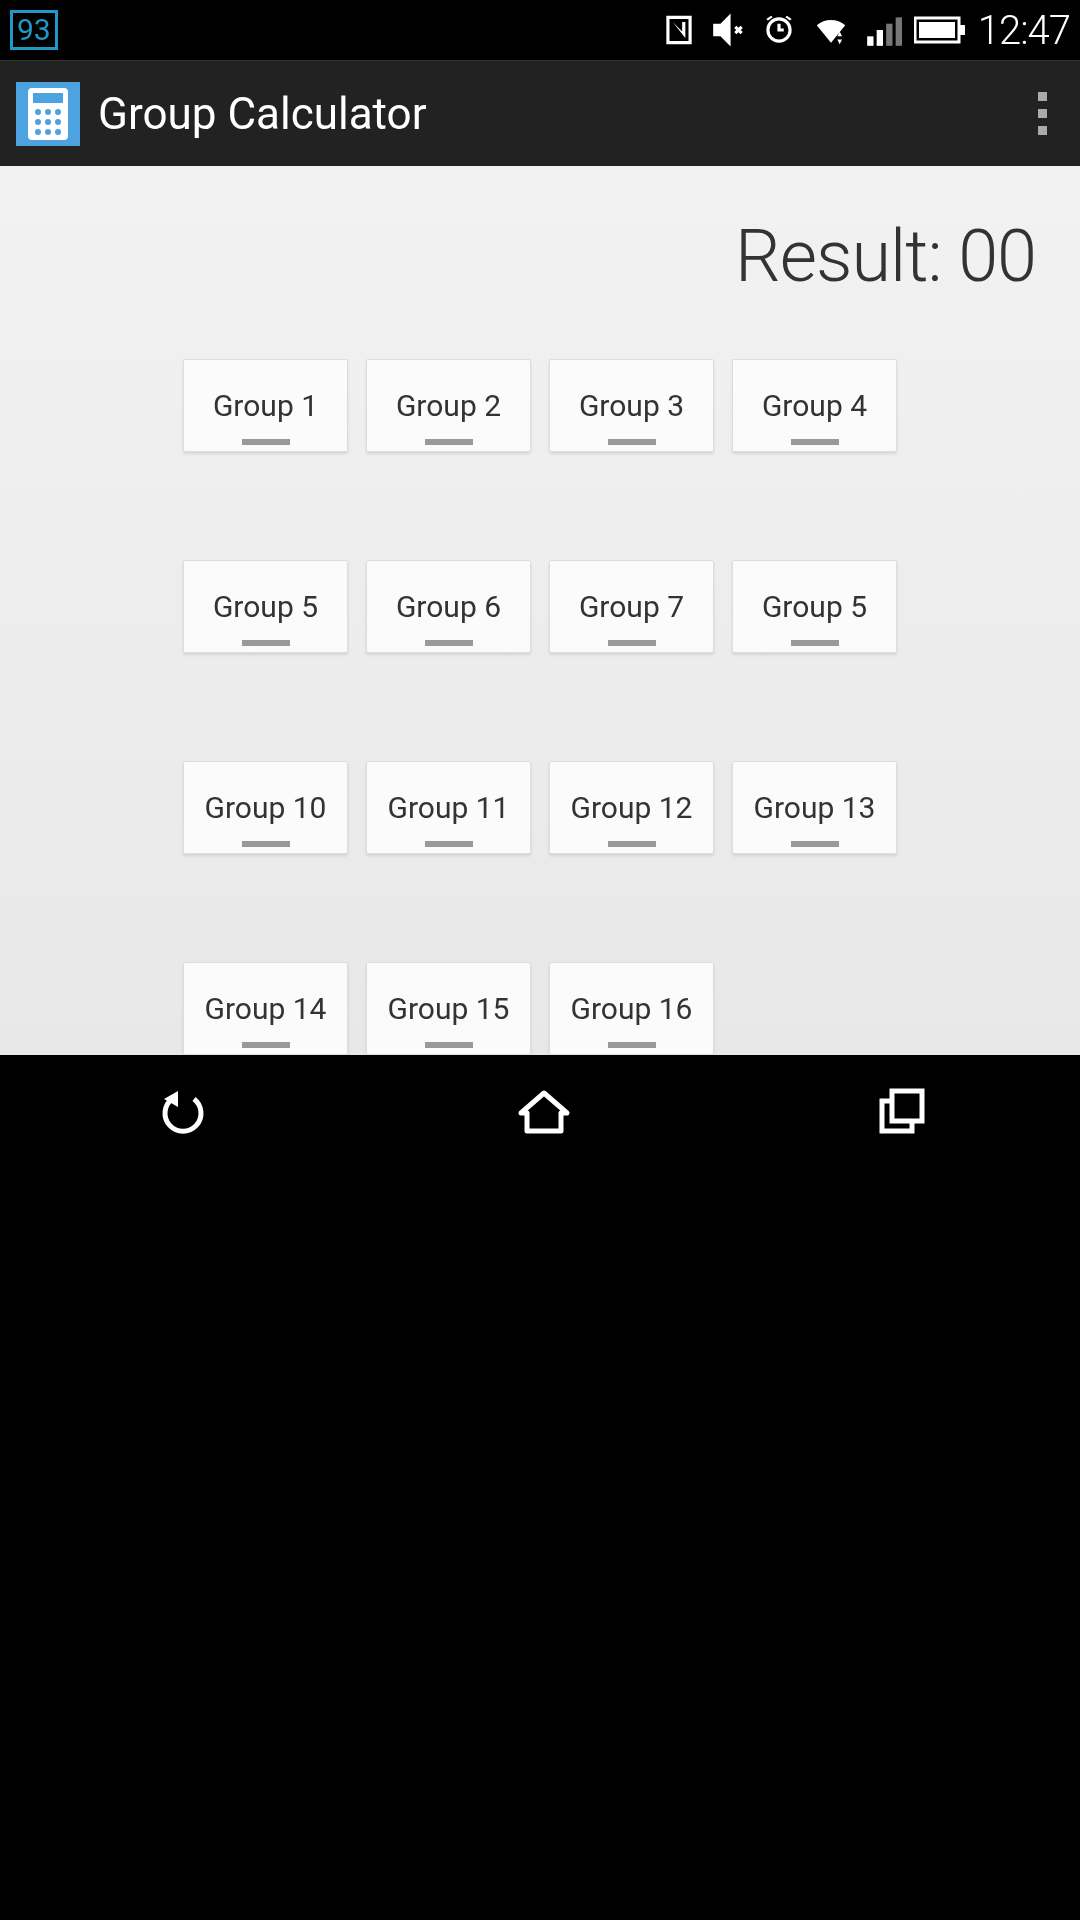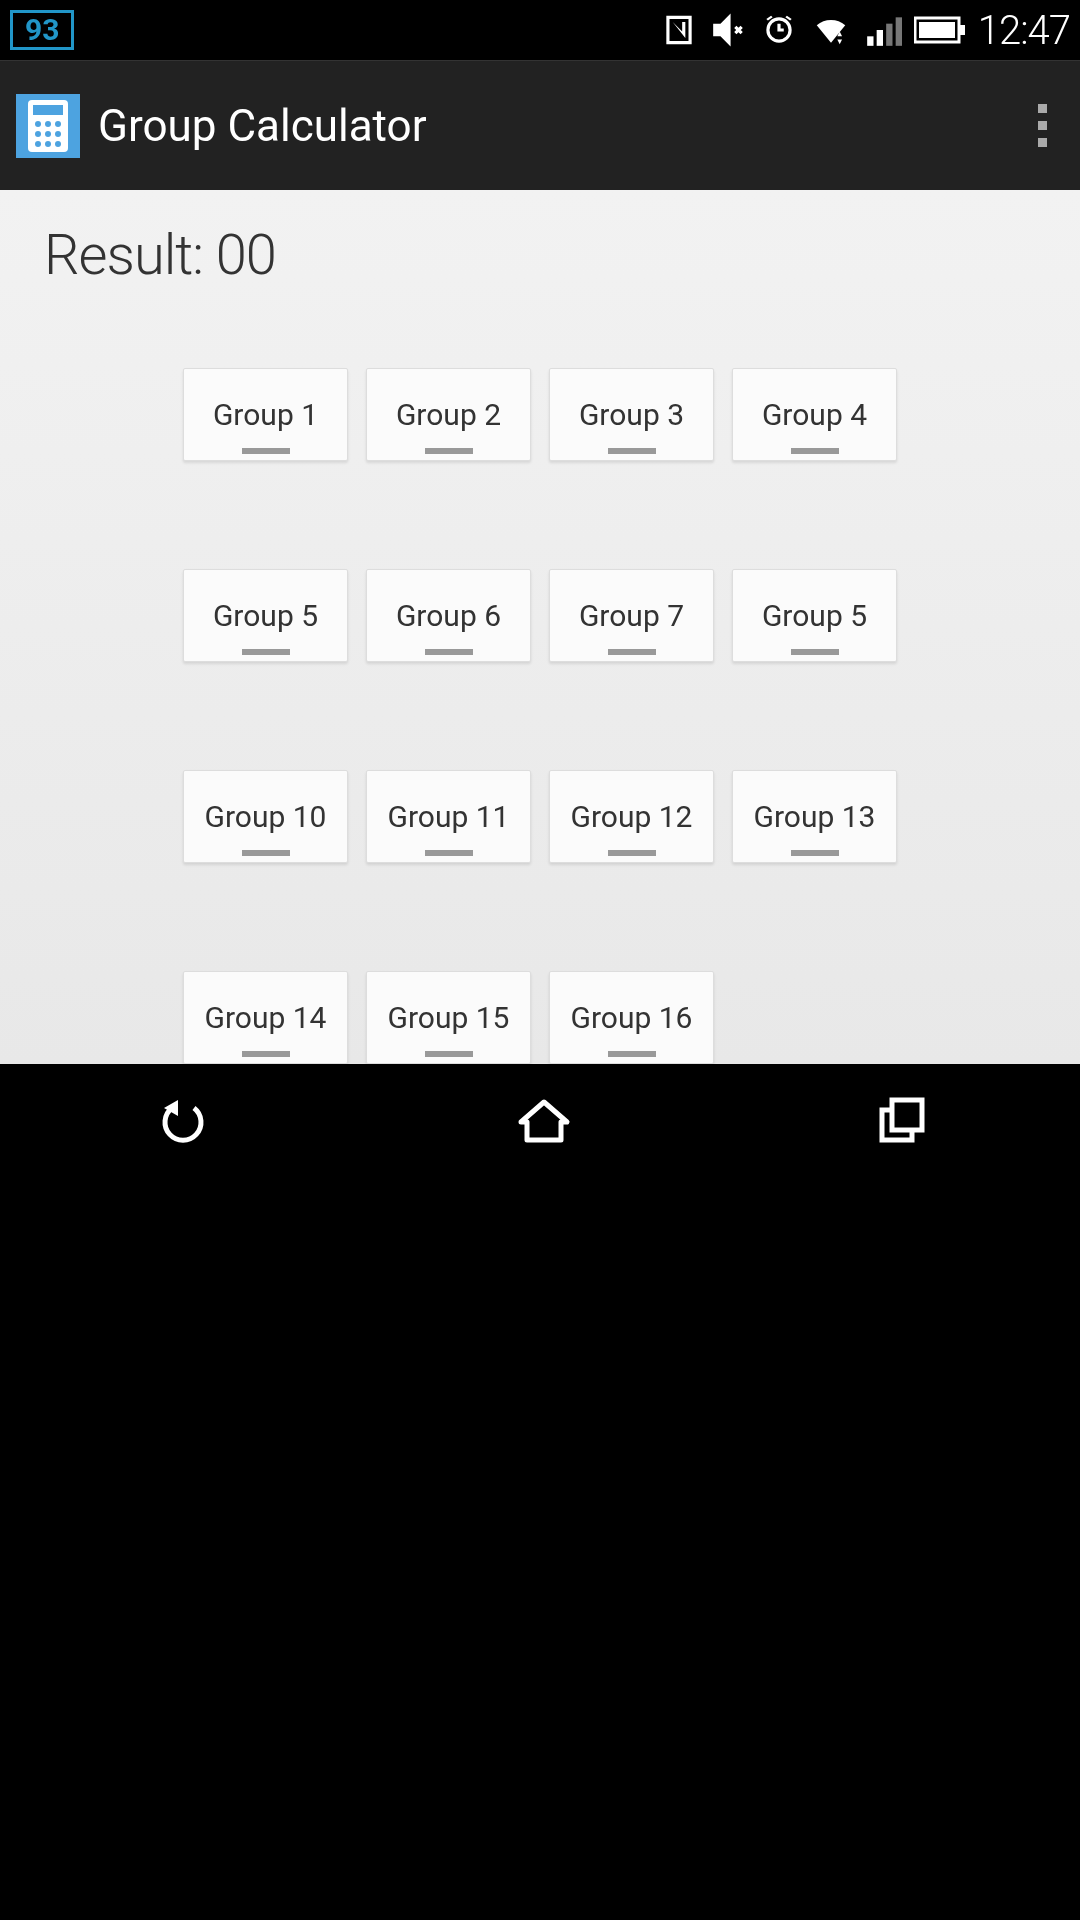--- a/index.html
+++ b/index.html
@@ -11,42 +11,42 @@
     height: 60px;
     background: #000;
     display: flex;
     align-items: center;
     color: #fff;
     padding: 0 10px;
   }
   .battery-badge {
     border: 3px solid #2196c8;
     color: #2196c8;
-    font-weight: bold;
+    font-weight: normal;
     font-size: 30px;
-    padding: 0 12px;
+    padding: 0 4px;
     line-height: 34px;
   }
   .status-right {
     margin-left: auto;
     display: flex;
     align-items: center;
     gap: 12px;
   }
   .status-right svg { display: block; }
   .clock {
     font-size: 40px;
     font-weight: 300;
     color: #fff;
     letter-spacing: -1px;
   }
 
   
   .action-bar {
-    height: 130px;
+    height: 106px;
     background: #222;
     display: flex;
     align-items: center;
     padding: 0 18px 0 16px;
     border-top: 1px solid #333;
   }
   .app-icon {
     width: 64px;
     height: 64px;
     background: #4da3e0;
@@ -76,29 +76,30 @@
     background: #aaa;
   }
 
   
   .content {
     flex: 1;
     background: linear-gradient(#f2f2f2, #e8e8e8);
     padding: 0 44px;
   }
   .result {
-    font-size: 56px;
+    font-size: 72px;
     font-weight: 300;
     color: #333;
-    margin-top: 32px;
+    margin-top: 48px;
     letter-spacing: -1px;
+    text-align: right;
   }
 
   .grid {
-    margin-top: 80px;
+    margin-top: 60px;
     display: grid;
     grid-template-columns: repeat(4, 165px);
     grid-template-rows: repeat(4, 93px);
     column-gap: 18px;
     row-gap: 108px;
     justify-content: center;
   }
   .cell {
     background: #fbfbfb;
     border: 1px solid #ddd;

